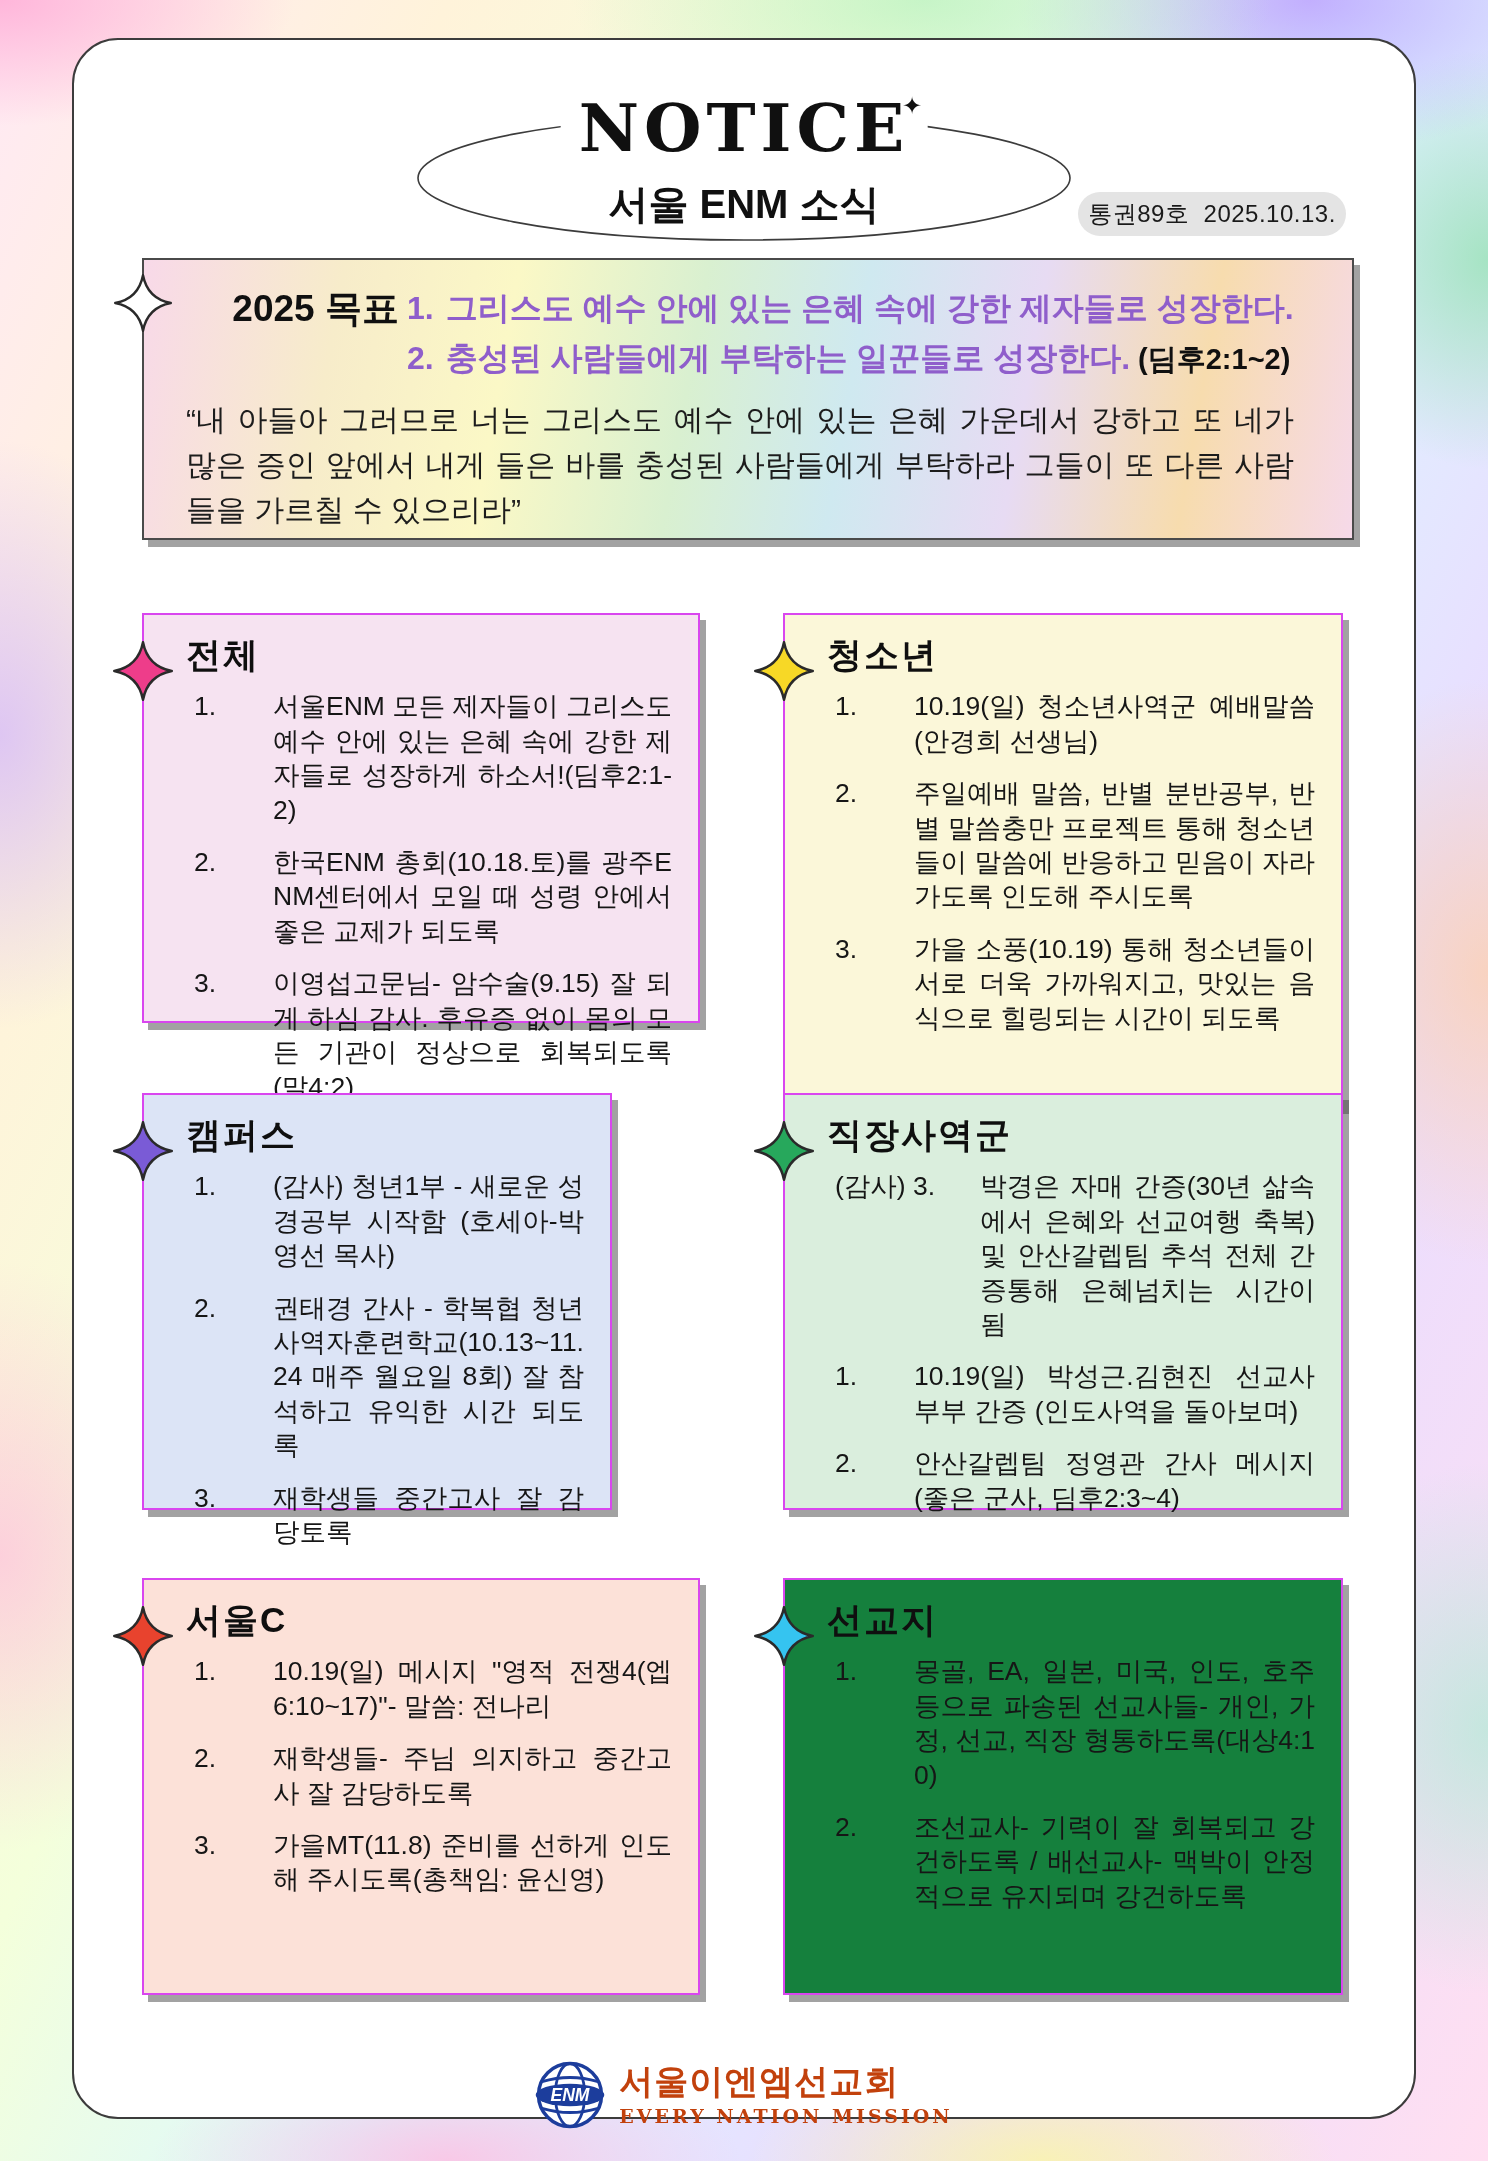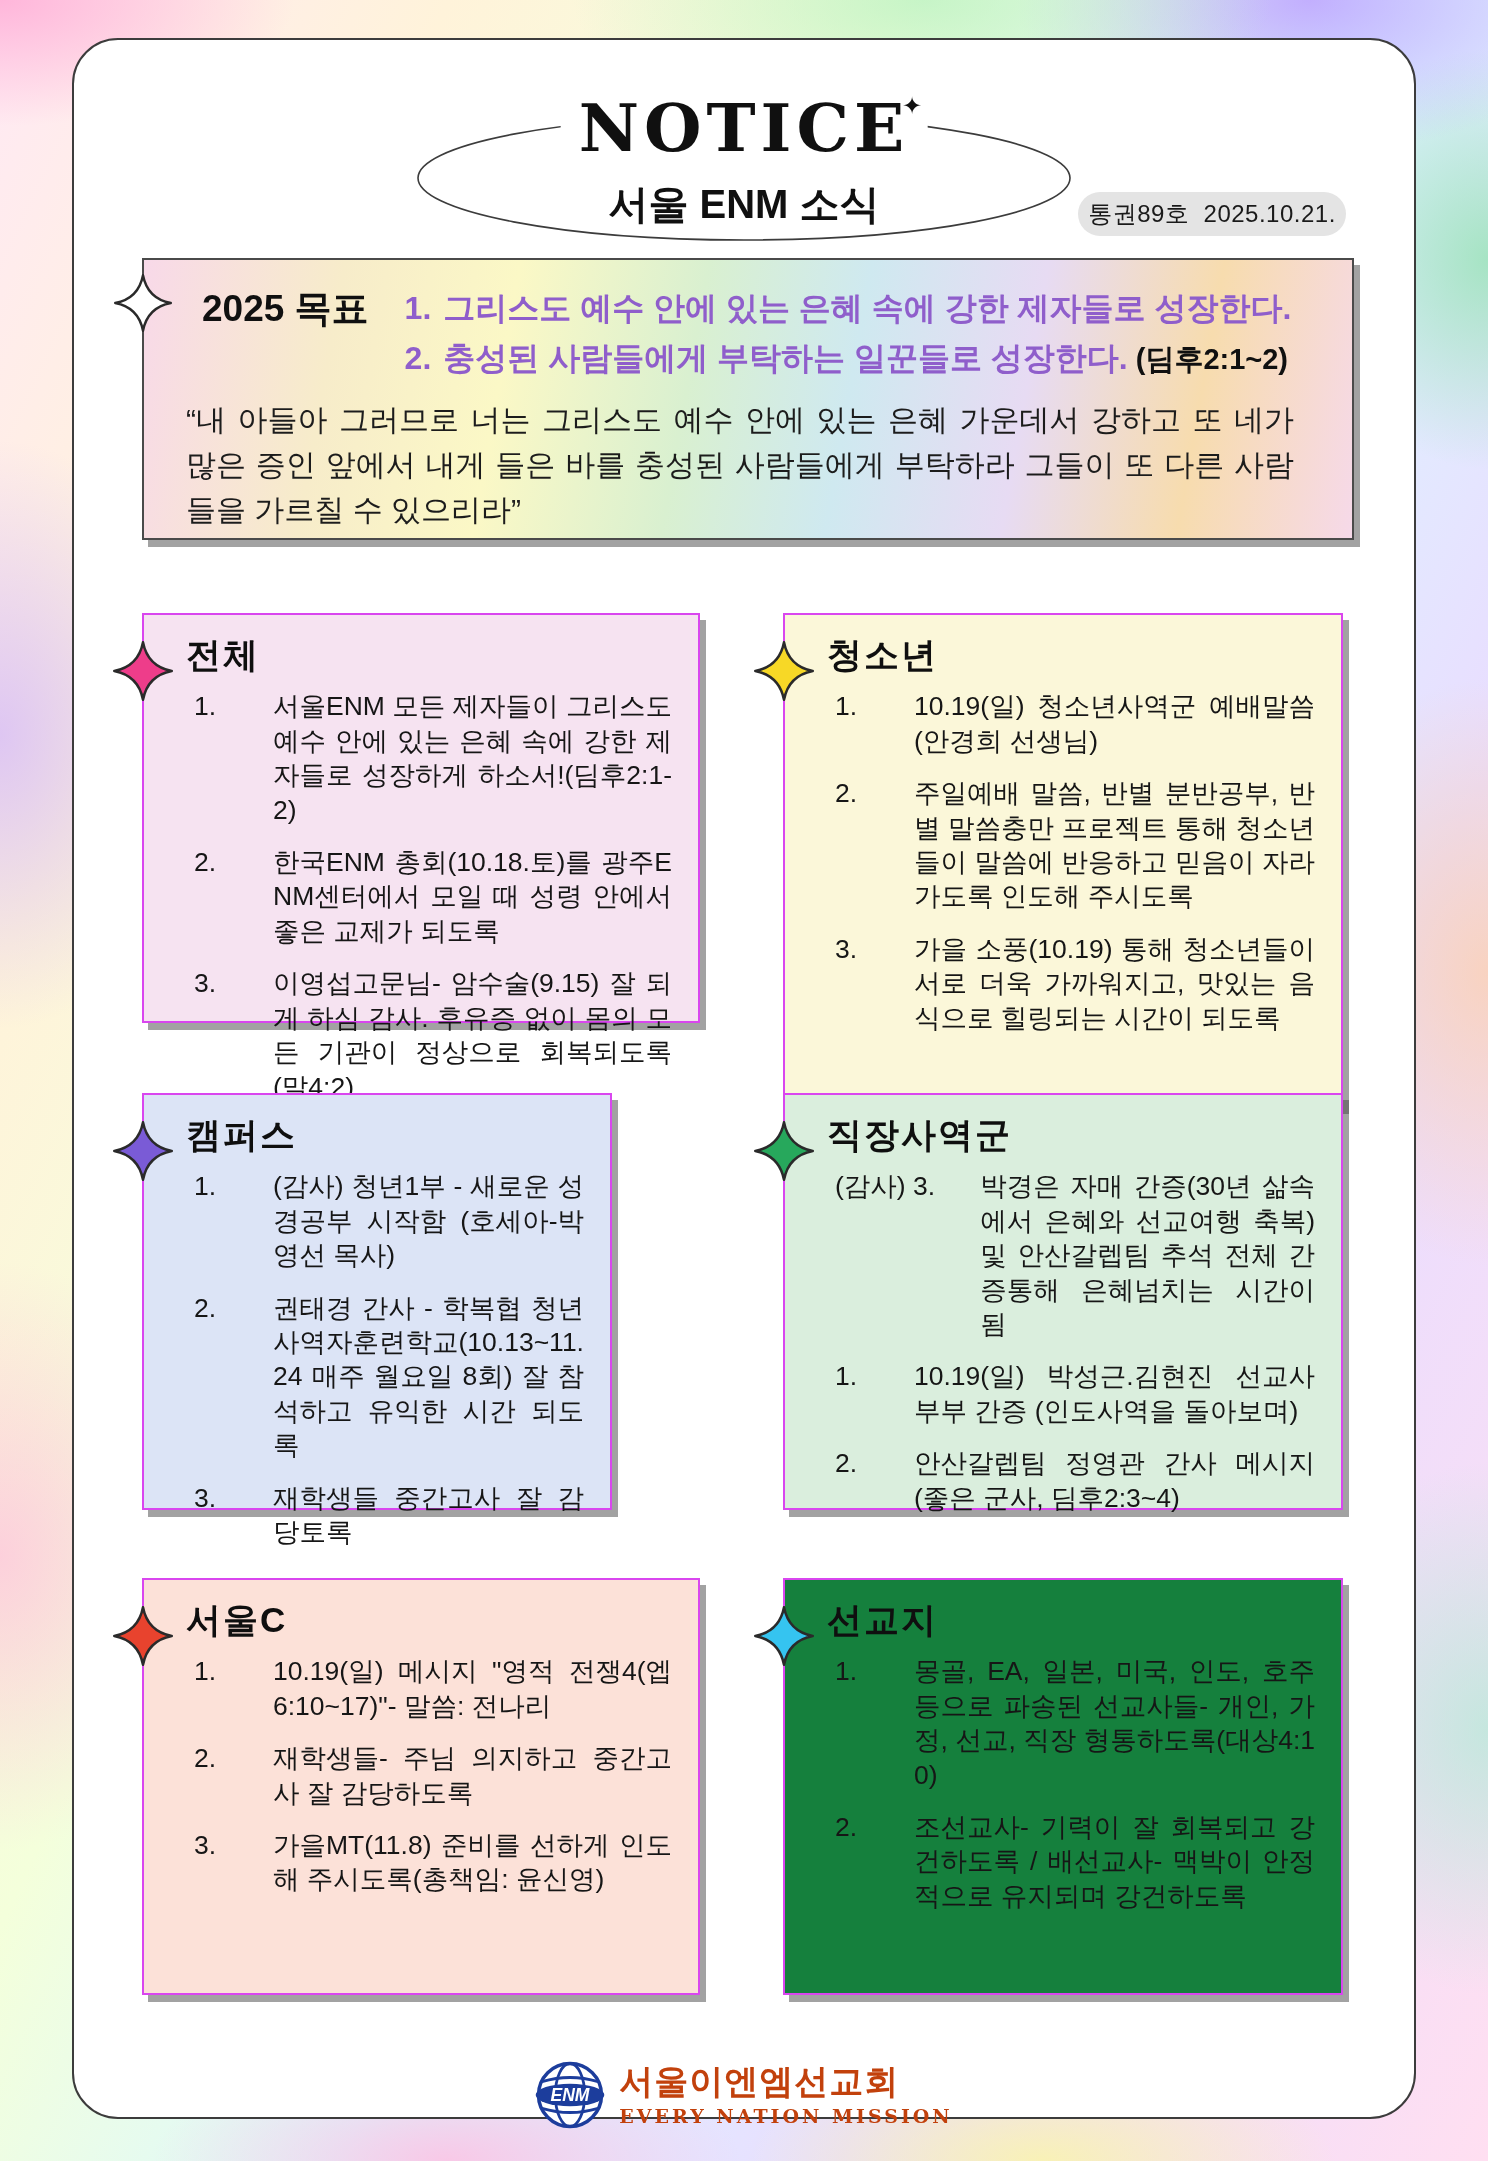--- a/index.html
+++ b/index.html
@@ -50,21 +50,21 @@
   }
 
   
   .goals {
     position:absolute; left:142px; top:258px; width:1212px; height:282px;
     border:2px solid #4a4a4a; box-shadow:6px 7px 0 rgba(70,70,70,.5);
     padding:24px 28px 0 36px;
     background:linear-gradient(100deg,#f8d9e9 0%,#f7ecca 16%,#fbf8c6 30%,#d9f0d0 45%,#cfe9f0 58%,#e7dbf3 72%,#f7dcae 86%,#f6d9e9 100%);
   }
   .goals-spark { position:absolute; left:-30px; top:14px; width:58px; height:58px; }
-  .goals-head { display:flex; gap:36px; align-items:flex-start; }
+  .goals-head { display:flex; gap:8px; align-items:flex-start;justify-content:center; }
   .goals-label { font-size:37px; font-weight:700; color:#101010; white-space:nowrap; padding-left:22px; line-height:1.35; }
   .goals-list { display:flex; flex-direction:column; font-size:32px; font-weight:700; color:#8f5ecb; line-height:1.55; }
   .goal-line { display:flex; gap:12px; }
   .goal-ref { color:#101010; font-size:29px; margin-left:8px; }
   .goals-quote {
     margin-top:14px; padding:0 30px 0 6px;
     font-size:30px; font-weight:400; color:#1c1c1c; line-height:1.5;
     text-align:justify; word-break:break-all;
   }
 
@@ -99,21 +99,21 @@
 
 <div class="header">
   <svg class="ellipse-svg" width="660" height="140">
     <ellipse cx="330" cy="68" rx="326" ry="62" fill="none" stroke="#3c3c3c" stroke-width="1.6"></ellipse>
   </svg>
   <h1 class="notice-title">NOTICE</h1>
   <span class="notice-spark">✦</span>
   <h2 class="notice-subtitle">서울 ENM 소식</h2>
 </div>
 
-<div class="issue-badge">통권89호 2025.10.21.</div>
+<div class="issue-badge">통권89호 2025.10.13.</div>
 
 <section class="goals">
   <div class="goals-spark" id="goals-spark" style="color: rgb(255, 255, 255);">
     <svg viewBox="0 0 48 48" width="58" height="58">
       <path d="M24 1 C26.5 14 34 21.5 47 24 C34 26.5 26.5 34 24 47 C21.5 34 14 26.5 1 24 C14 21.5 21.5 14 24 1 Z" fill="currentColor" stroke="#2a2a2a" stroke-width="2" stroke-linejoin="round"></path>
     </svg>
   </div>
   <div class="goals-head">
     <div class="goals-label">2025 목표</div>
     <div class="goals-list">

